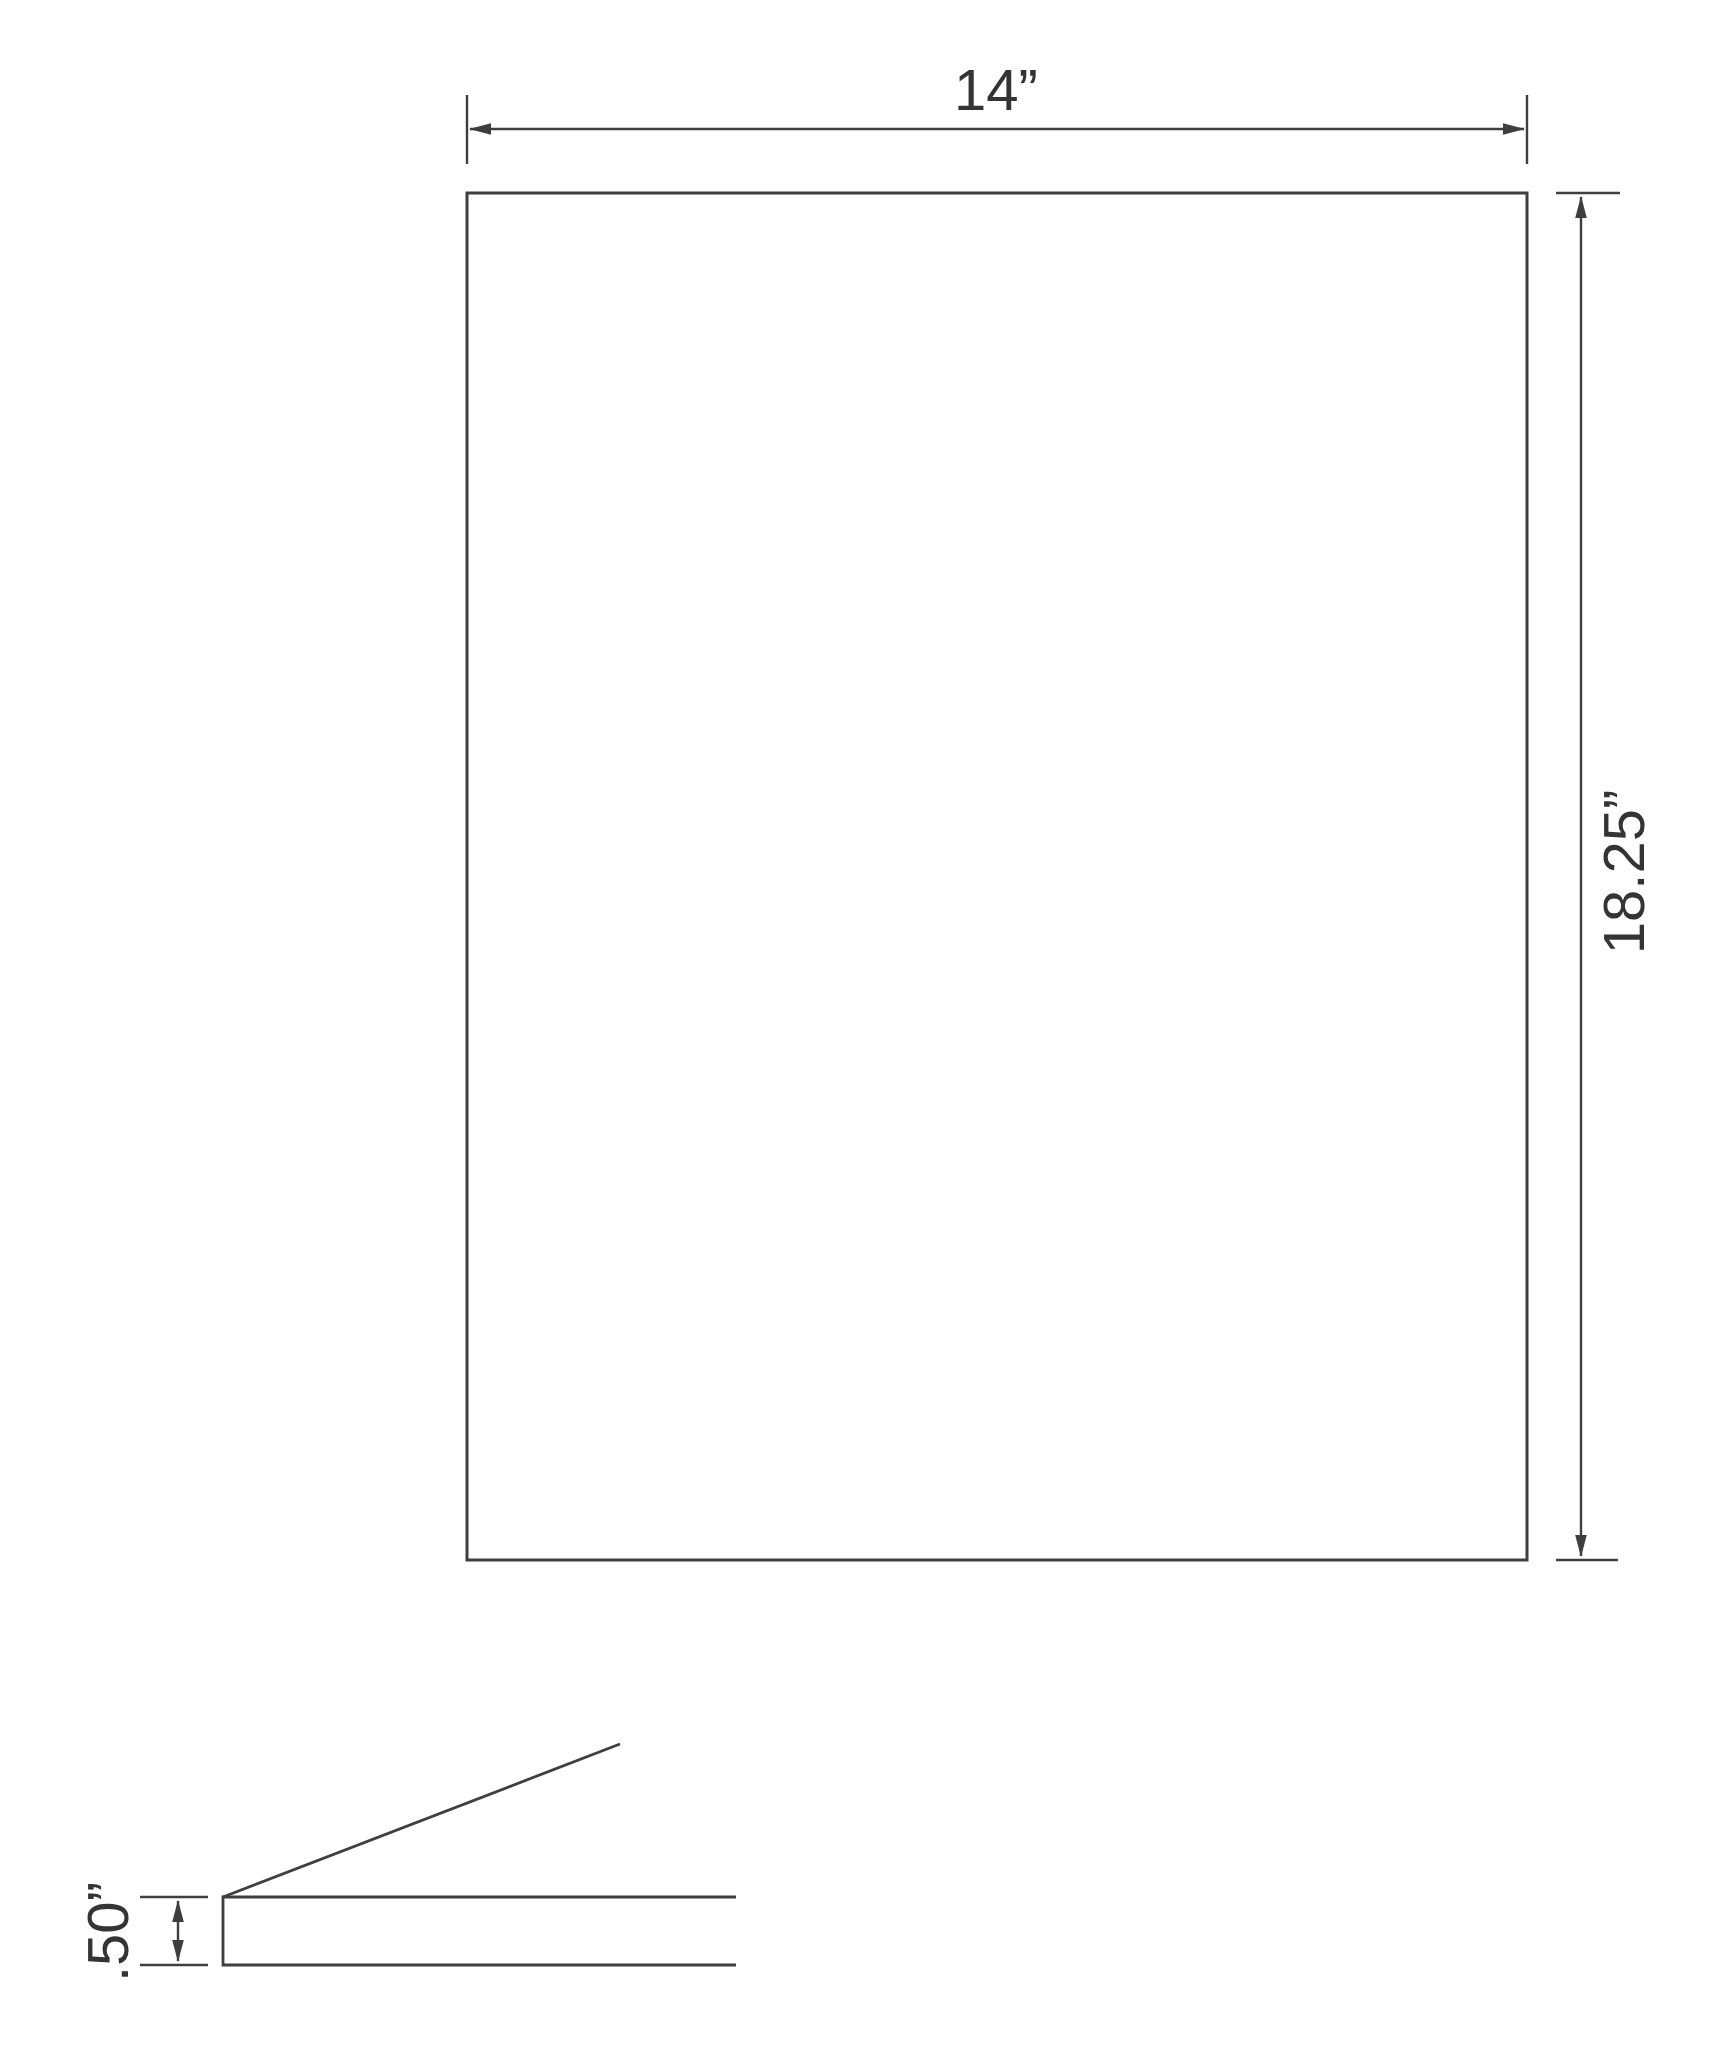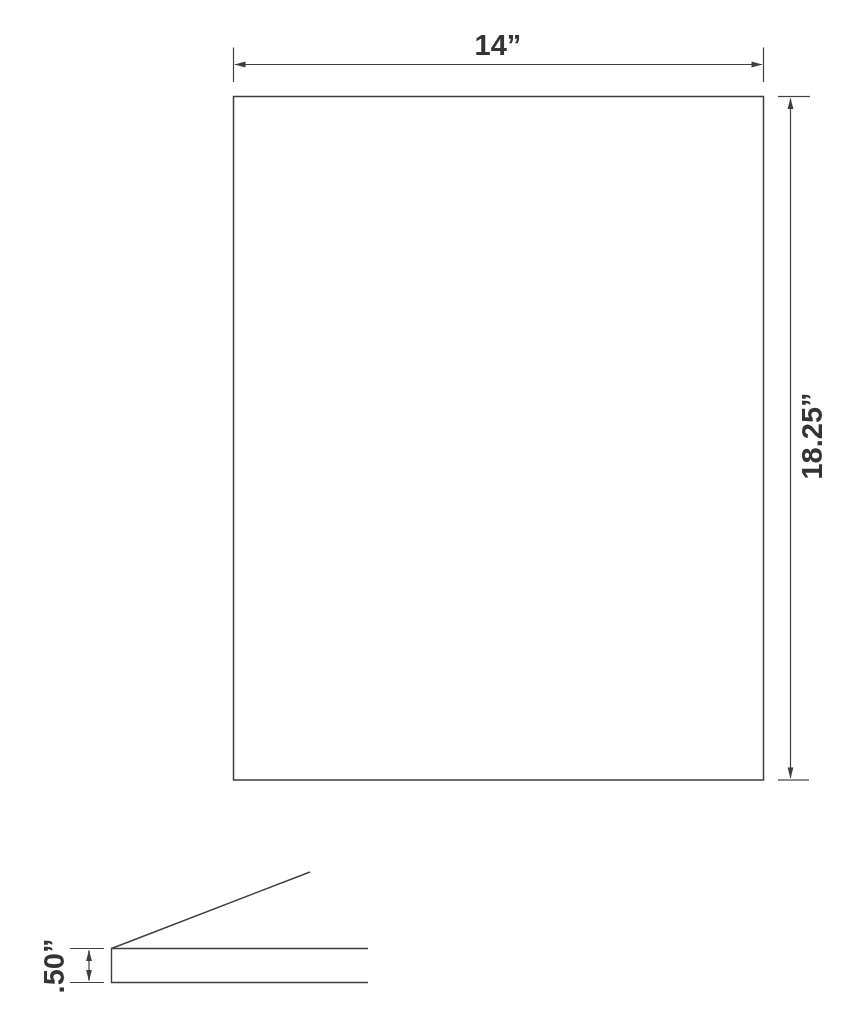--- a/index.html
+++ b/index.html
@@ -11,21 +11,20 @@
     margin:0;
     padding:0;
     background:var(--bg);
   }
   .canvas{
     position:relative;
     width:866px;
     height:1024px;
     background:var(--bg);
     overflow:hidden;
-    font-weight:bold;
   }
   svg{
     display:block;
   }
   .dim-text{
     font-family:"Liberation Sans","DejaVu Sans",sans-serif;
     font-size:29px;
     fill:var(--text);
   }
   .stroke{

